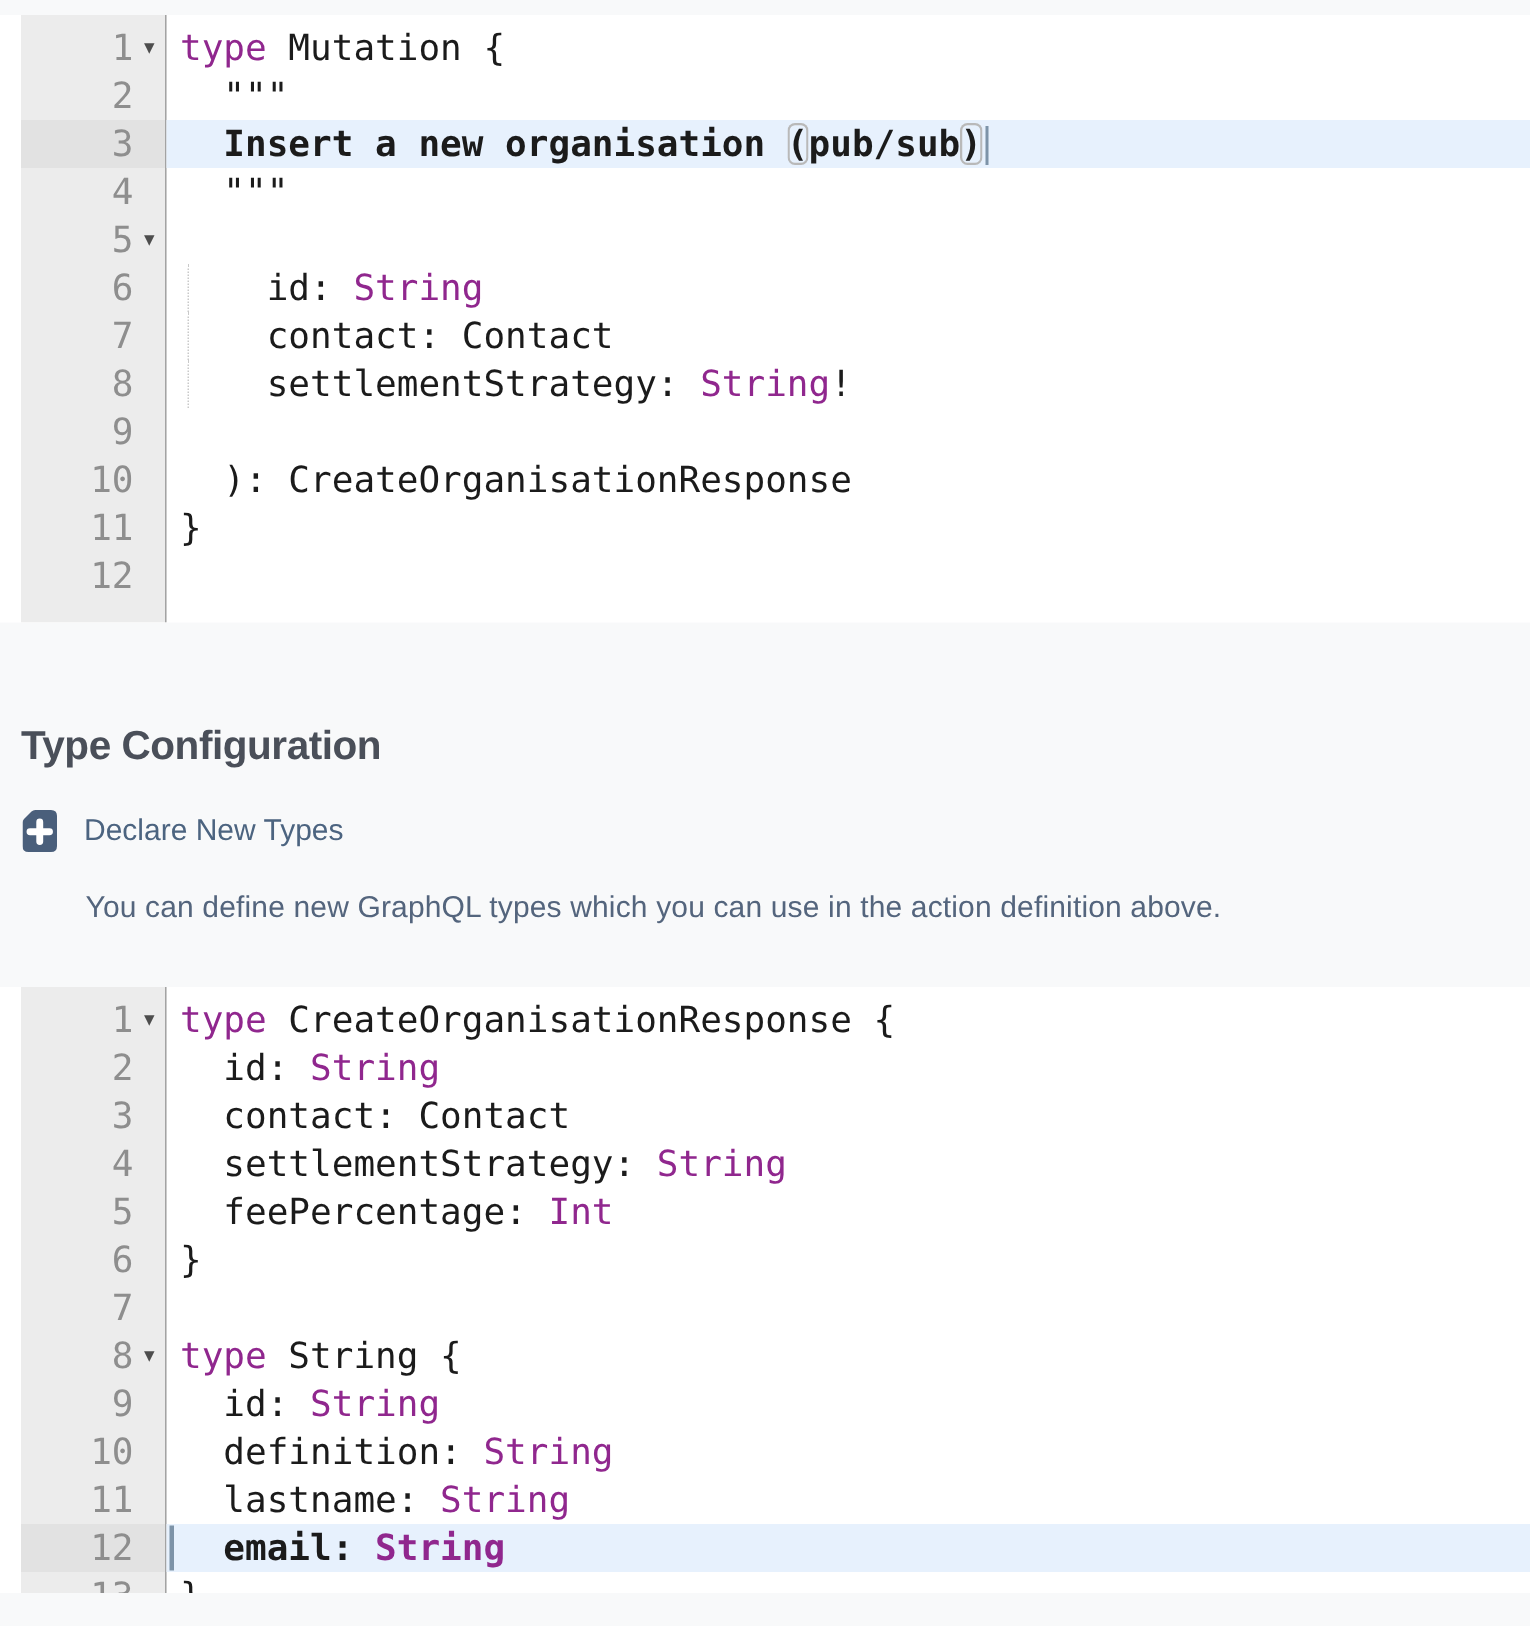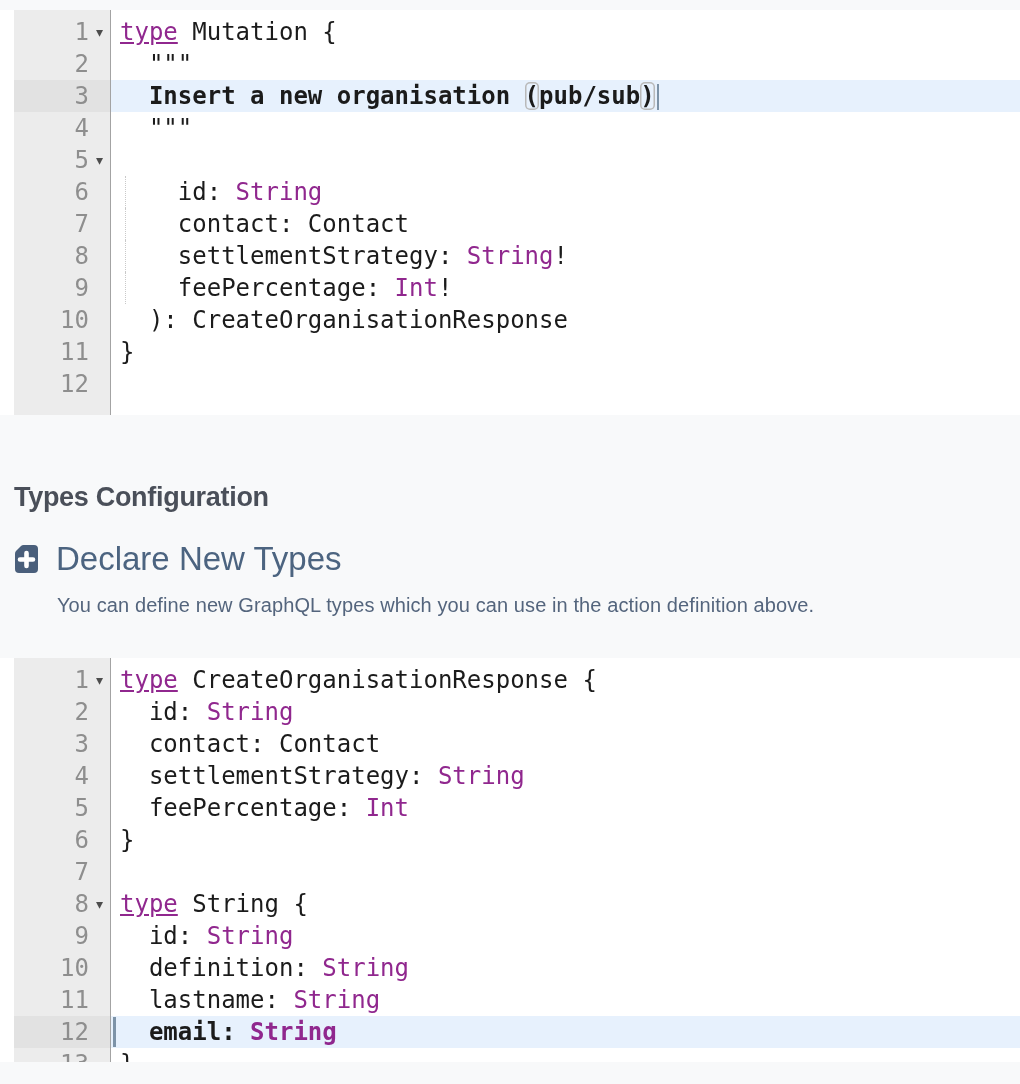--- a/index.html
+++ b/index.html
@@ -27,36 +27,36 @@
 
   .row{display:flex;height:32px;line-height:32px;position:relative;}
   .gutter{flex:0 0 96px;margin-left:14px;display:flex;justify-content:flex-end;
           align-items:center;position:relative;z-index:1;}
   .row.active .gutter{background:var(--active-gutter-bg);box-shadow:-0px 0 0 0 var(--active-gutter-bg);}
   .num{color:var(--line-number);}
   .fold{flex:0 0 21px;text-align:center;font-size:14px;color:var(--fold);
         font-family:"DejaVu Sans",sans-serif;}
   .code{flex:1;padding-left:9px;white-space:pre;color:var(--text);position:relative;z-index:1;margin-left:1px;}
   .row.active .code{background:var(--active-line-bg);font-weight:bold;}
-  .tok-k{color:var(--keyword);text-decoration:underline;}
+  .tok-k{color:var(--keyword);}
   .tok-a{color:var(--atom);}
   .tok-p{color:var(--text);}
   .tok-b{box-shadow:inset 0 0 0 1.5px var(--bracket-ring);border-radius:5px;}
   .cursor-end{display:inline-block;width:2px;height:26px;background:var(--cursor);
               vertical-align:middle;margin-left:2px;}
   .cursor-start{position:absolute;left:2px;top:1px;bottom:1px;width:3px;background:var(--cursor);}
   .code.guide::before{content:"";position:absolute;left:14px;top:0;bottom:0;
               border-left:1px dotted #c9c9c9;}
 
   
   .section-title{position:absolute;left:14px;top:482px;font-size:27px;font-weight:700;
                  color:var(--heading);letter-spacing:-0.3px;}
   .declare-toggle{position:absolute;left:15px;top:540px;display:flex;align-items:center;
                   gap:18px;cursor:pointer;}
-  .declare-toggle .label{font-size:33px;color:var(--link);}
+  .declare-toggle .label{font-size:20px;color:var(--link);}
   .note-icon{display:inline-flex;width:23px;height:28px;}
   .description{position:absolute;left:14px;top:594px;font-size:20px;color:var(--paragraph);
                letter-spacing:0.1px;margin-left:43px;}
 </style>
 </head>
 <body>
 
 <div class="page">
 
   <div class="editor" id="editor-0">
@@ -113,21 +113,20 @@
           <span class="num">8</span>
           <span class="fold"></span>
         </div>
         <div class="code guide"><span class="tok-p">    settlementStrategy: </span><span class="tok-a">String</span><span class="tok-p">!</span></div>
       </div>
       <div class="row">
         <div class="gutter">
           <span class="num">9</span>
           <span class="fold"></span>
         </div>
-        <div class="code guide"><span class="tok-p">    feePercentage: </span><span class="tok-a">Int</span><span class="tok-p">!</span></div>
       </div>
       <div class="row">
         <div class="gutter">
           <span class="num">10</span>
           <span class="fold"></span>
         </div>
         <div class="code"><span class="tok-p">  ): CreateOrganisationResponse</span></div>
       </div>
       <div class="row">
         <div class="gutter">
@@ -138,21 +137,21 @@
       </div>
       <div class="row">
         <div class="gutter">
           <span class="num">12</span>
           <span class="fold"></span>
         </div>
         <div class="code"></div>
       </div>
     </div>
 
-  <h2 class="section-title">Types Configuration</h2>
+  <h2 class="section-title">Type Configuration</h2>
 
   <div class="declare-toggle">
     <span class="note-icon">
       <svg width="23" height="28" viewBox="0 0 23 28" aria-hidden="true">
         <path d="M8.5 0 H19 Q23 0 23 4 V24 Q23 28 19 28 H4 Q0 28 0 24 V8.5 Q0 7 1 6 L6 1 Q7 0 8.5 0 Z" fill="#4a5f7b"></path>
         <path d="M11.5 8 V21 M5 14.5 H18" stroke="#ffffff" stroke-width="4.6" stroke-linecap="round"></path>
       </svg>
     </span>
     <span class="label">Declare New Types</span>
   </div>

